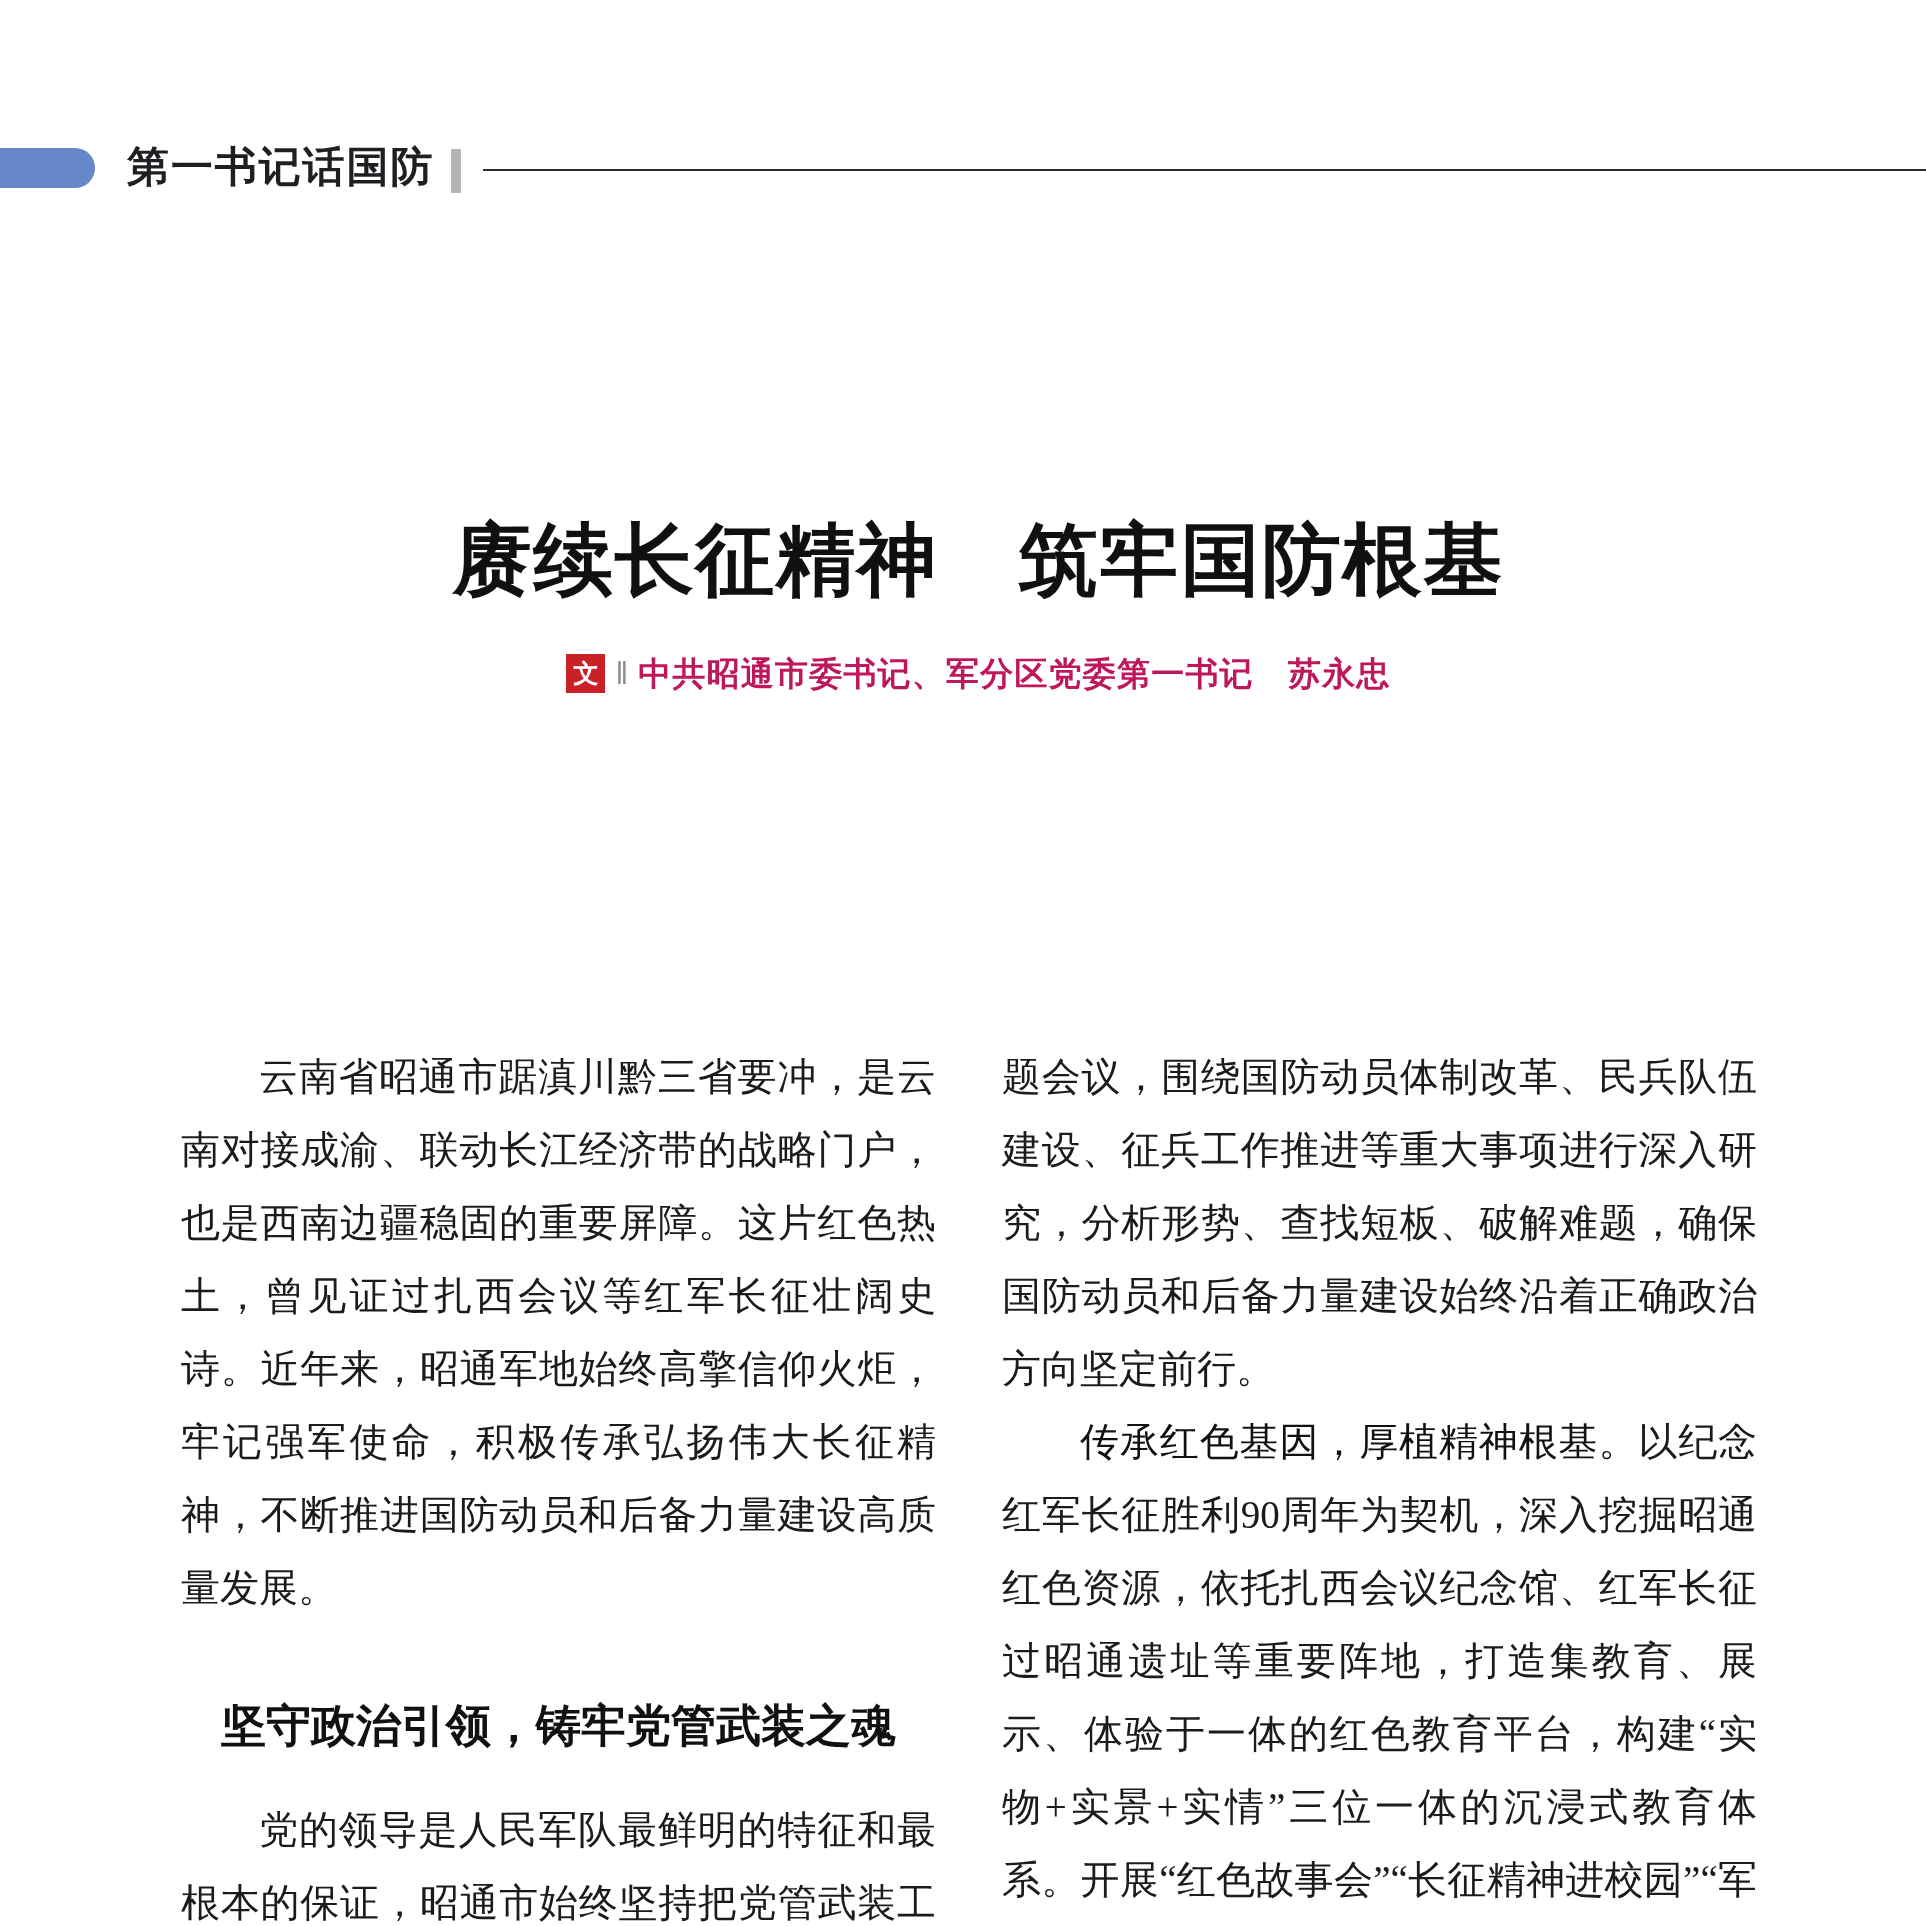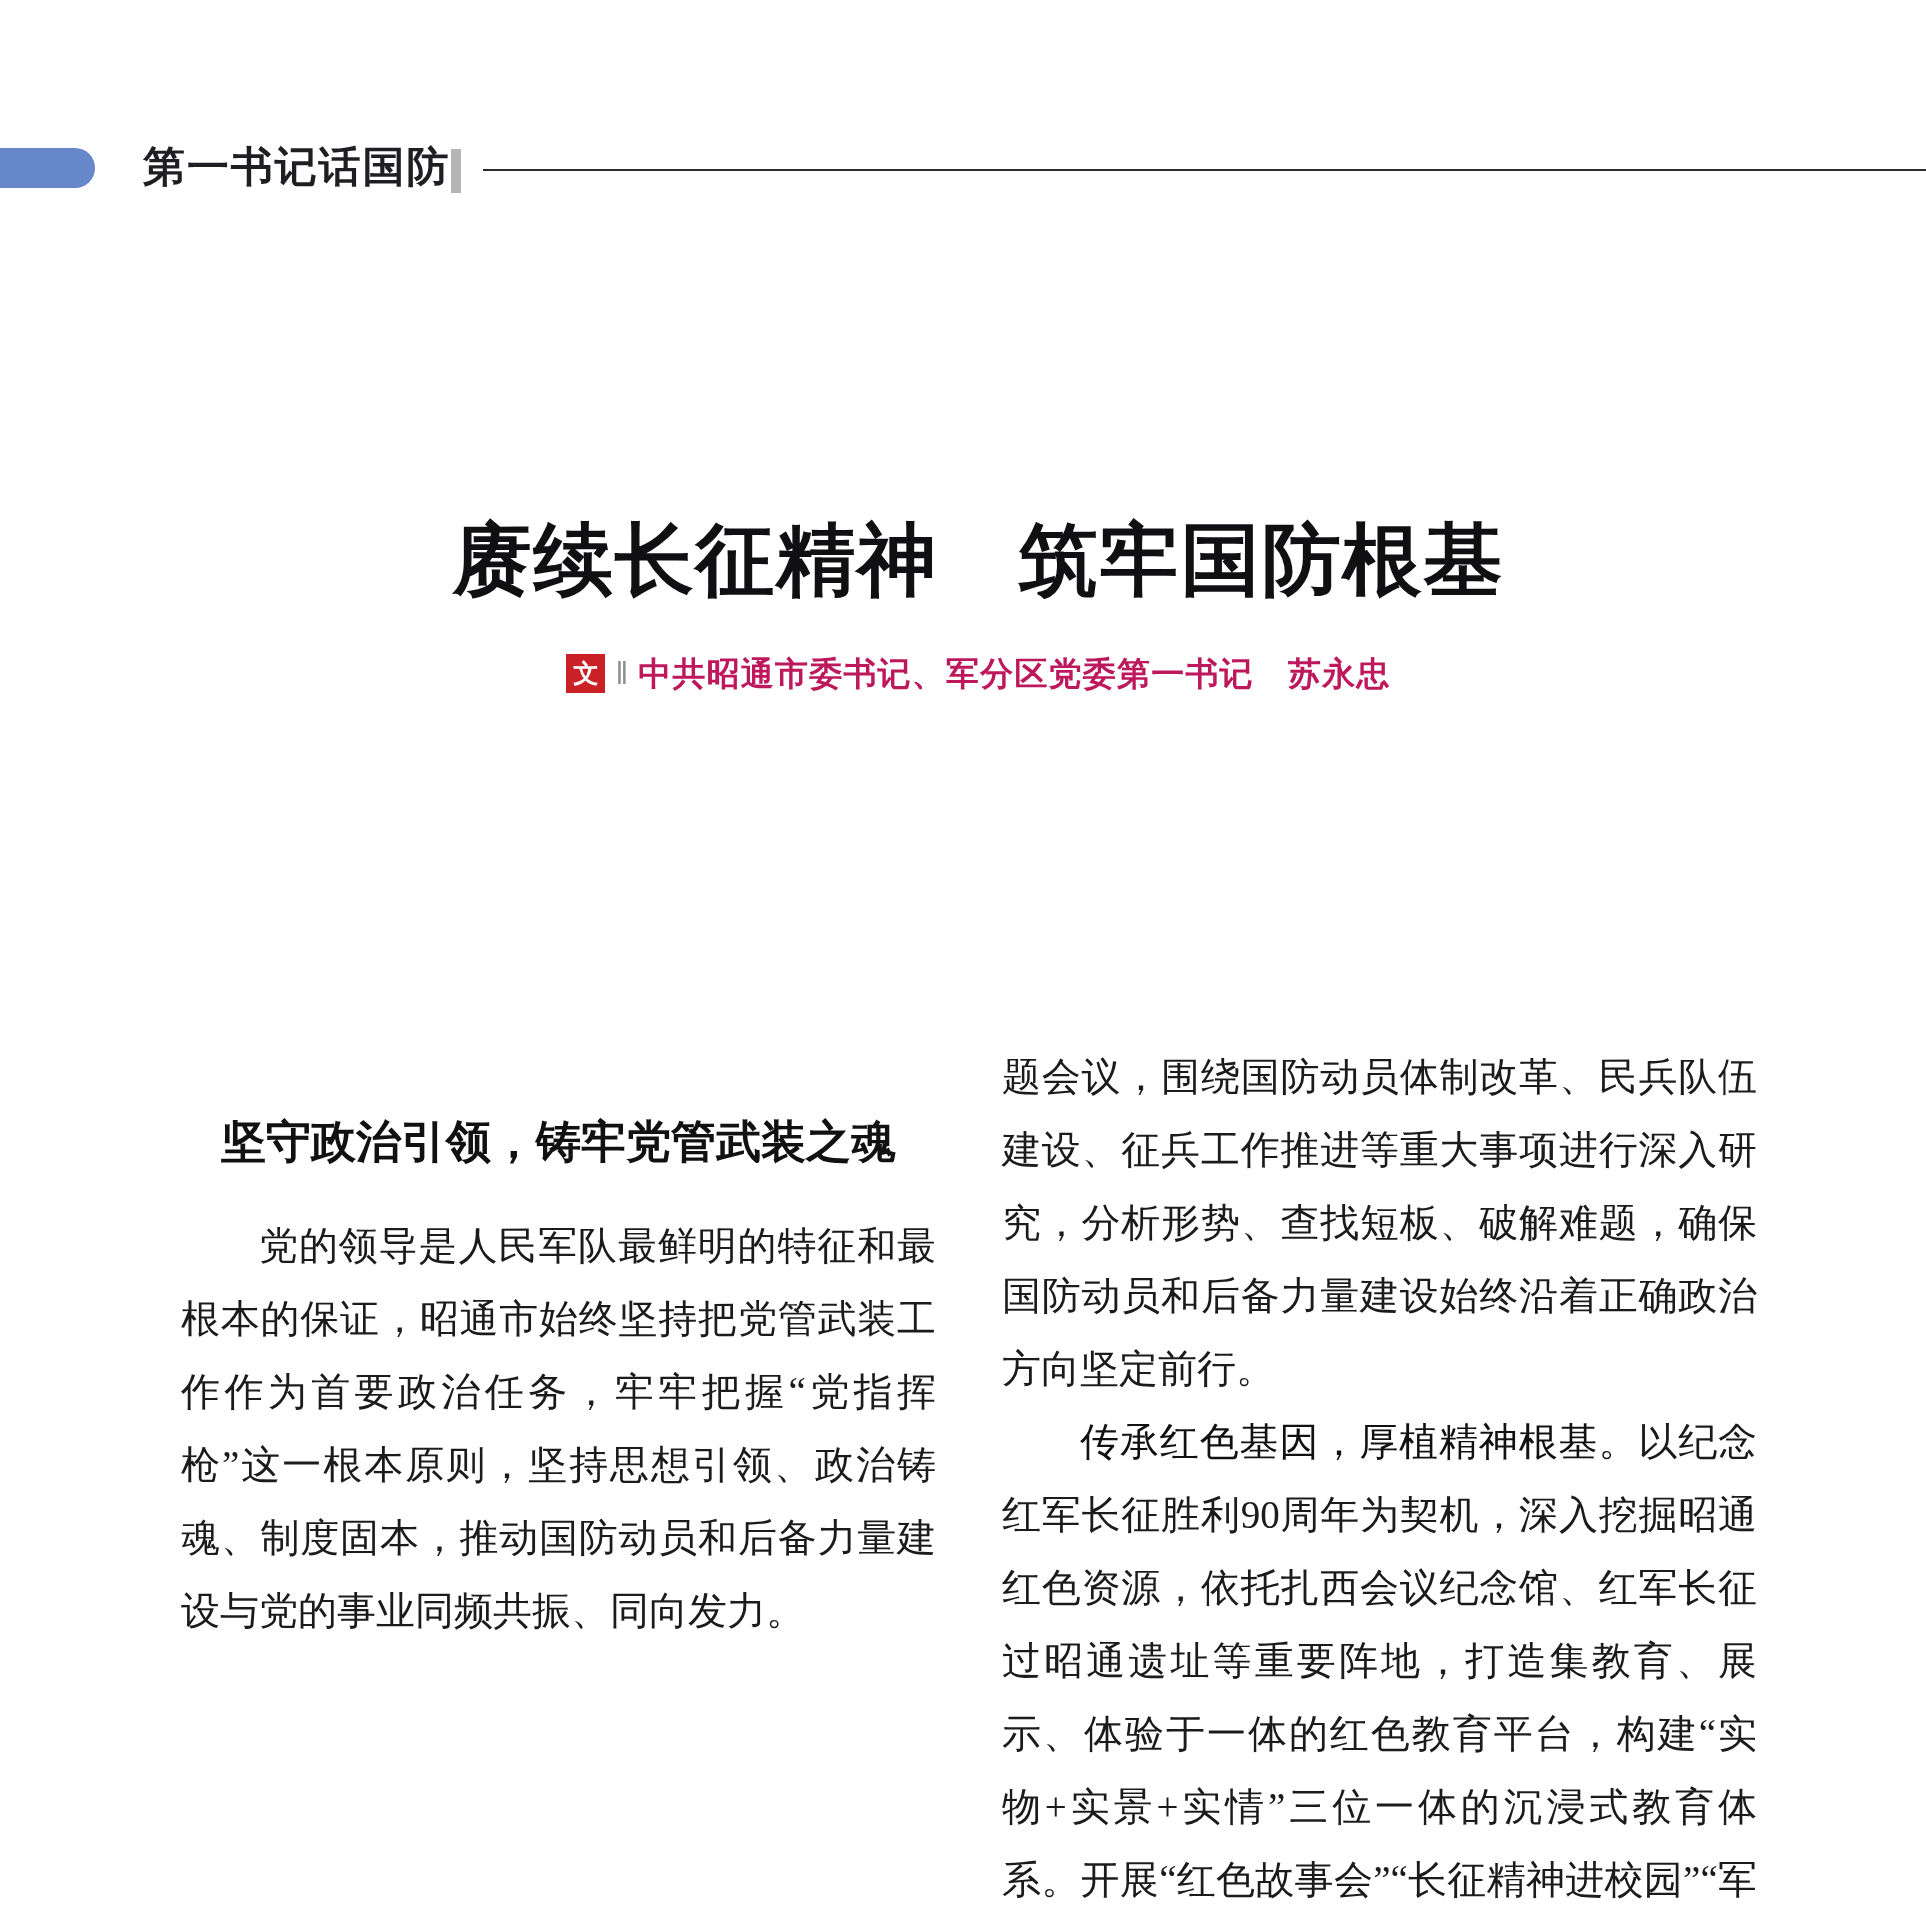--- a/index.html
+++ b/index.html
@@ -21,21 +21,21 @@
     position: absolute;
     left: 0;
     top: 148px;
     width: 95px;
     height: 40px;
     background: #6787cb;
     border-radius: 0 20px 20px 0;
   }
   .strip-label {
     position: absolute;
-    left: 143px;
+    left: 127px;
     top: 143px;
     font-size: 42px;
     line-height: 48px;
     font-weight: 700;
     letter-spacing: 1.9px;
     color: #1f1f23;
     white-space: nowrap;
   }
   .strip-vbar {
     position: absolute;
@@ -153,20 +153,21 @@
 
   <h1 class="article-title">赓续长征精神　筑牢国防根基</h1>
 
   <div class="byline">
     <span class="byline-box">文</span>
     <span class="byline-sep">‖</span>
     <span class="byline-text">中共昭通市委书记、军分区党委第一书记　苏永忠</span>
   </div>
 
   <div class="col col-left" id="col-left">
+      <p class="body-para indent">云南省昭通市踞滇川黔三省要冲，是云南对接成渝、联动长江经济带的战略门户，也是西南边疆稳固的重要屏障。这片红色热土，曾见证过扎西会议等红军长征壮阔史诗。近年来，昭通军地始终高擎信仰火炬，牢记强军使命，积极传承弘扬伟大长征精神，不断推进国防动员和后备力量建设高质量发展。</p>
       <div class="section-heading">坚守政治引领，铸牢党管武装之魂</div>
       <p class="body-para indent">党的领导是人民军队最鲜明的特征和最根本的保证，昭通市始终坚持把党管武装工作作为首要政治任务，牢牢把握“党指挥枪”这一根本原则，坚持思想引领、政治铸魂、制度固本，推动国防动员和后备力量建设与党的事业同频共振、同向发力。</p>
     </div>
   <div class="col col-right" id="col-right">
       <p class="body-para">题会议，围绕国防动员体制改革、民兵队伍建设、征兵工作推进等重大事项进行深入研究，分析形势、查找短板、破解难题，确保国防动员和后备力量建设始终沿着正确政治方向坚定前行。</p>
       <p class="body-para indent"><span class="para-lead">传承红色基因，厚植精神根基。</span>以纪念红军长征胜利90周年为契机，深入挖掘昭通红色资源，依托扎西会议纪念馆、红军长征过昭通遗址等重要阵地，打造集教育、展示、体验于一体的红色教育平台，构建“实物+实景+实情”三位一体的沉浸式教育体系。开展“红色故事会”“长征精神进校园”“军民共学党史”等主题活动，推动红色文化进机关、进学校、进社区、进军营。</p>
     </div>
 
 </div>
 

